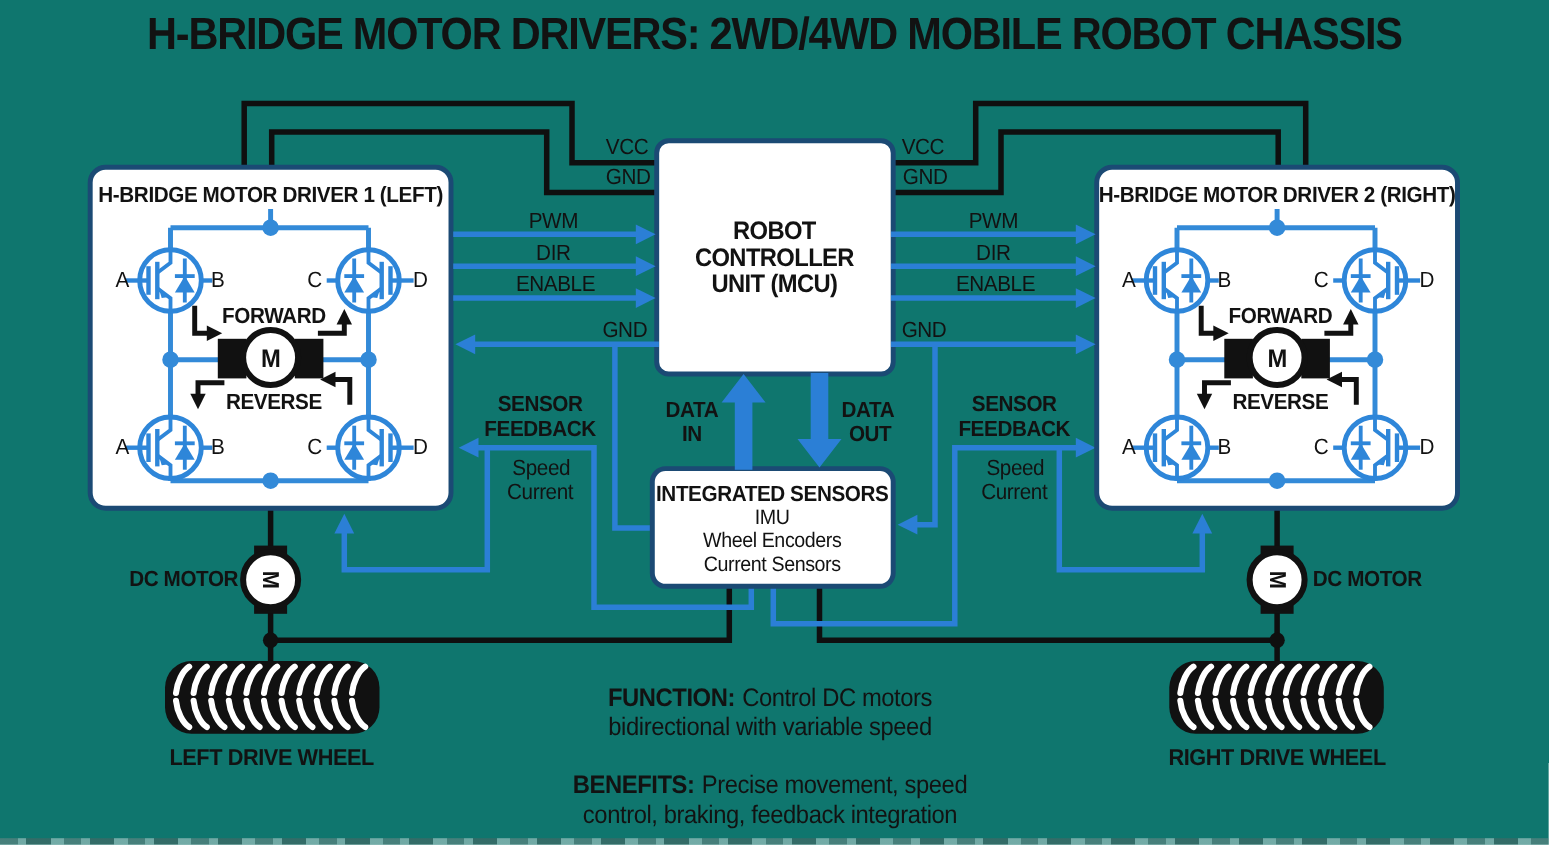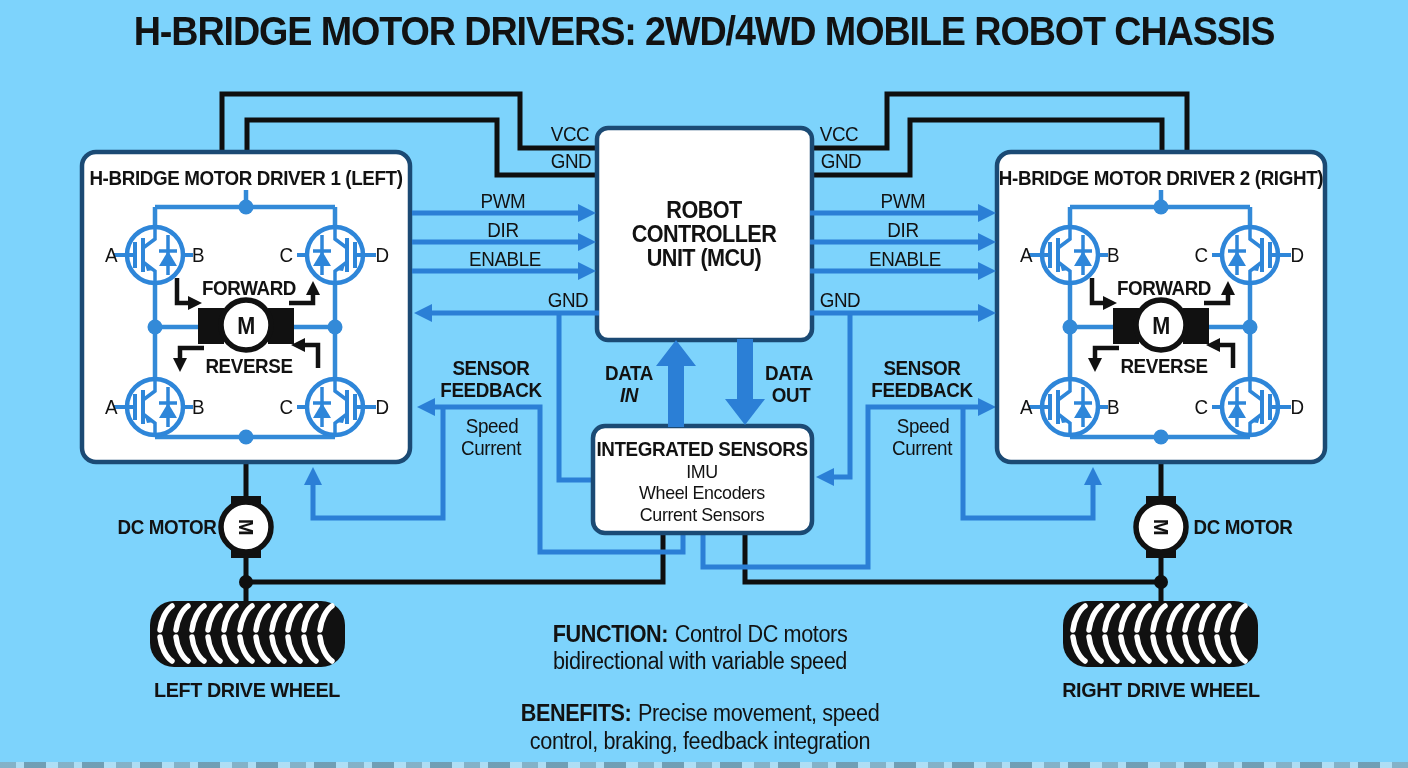--- a/index.html
+++ b/index.html
@@ -1,16 +1,16 @@
 <!DOCTYPE html>
 <html><head>
 <meta charset="utf-8">
 <style>
   html,body{margin:0;padding:0;background:#fff;}
-  #canvas{position:relative;width:1408px;height:768px;background:#7dd3fc;overflow:hidden;
+  #canvas{position:relative;width:1408px;height:768px;background:#0f766e;overflow:hidden;
           font-family:"Liberation Sans",sans-serif;}
   svg{position:absolute;left:0;top:0;}
   .lbl{position:absolute;transform:translate(-50%,-50%) scaleX(.94);white-space:nowrap;
        color:#121212;font:400 20px/1 "Liberation Sans",sans-serif;letter-spacing:-.4px;}
   .b{font-weight:700;}
   .s19{font-size:19px;}
   .s21{font-size:21px;}
   .s23{font-size:23px;}
   .mcu-line{font-size:23px;font-weight:700;letter-spacing:-.6px;}
   .page-title{font-size:41px;font-weight:700;letter-spacing:-1.2px;transform:translate(-50%,-50%) scaleX(.92);}
@@ -220,21 +220,21 @@
   <div class="lbl b" style="left:491px;top:368px;">SENSOR</div>
   <div class="lbl b" style="left:491px;top:390px;">FEEDBACK</div>
   <div class="lbl" style="left:492px;top:426px;">Speed</div>
   <div class="lbl" style="left:491px;top:448px;">Current</div>
   <div class="lbl b" style="left:922px;top:368px;">SENSOR</div>
   <div class="lbl b" style="left:922px;top:390px;">FEEDBACK</div>
   <div class="lbl" style="left:923px;top:426px;">Speed</div>
   <div class="lbl" style="left:922px;top:448px;">Current</div>
 
   <div class="lbl b" style="left:629px;top:373px;">DATA</div>
-  <div class="lbl b" style="left:629px;top:395px;font-style:italic;">IN</div>
+  <div class="lbl b" style="left:629px;top:395px;">IN</div>
   <div class="lbl b" style="left:789px;top:373px;">DATA</div>
   <div class="lbl b" style="left:791px;top:395px;">OUT</div>
 
   <div class="lbl b" style="left:702px;top:449px;">INTEGRATED SENSORS</div>
   <div class="lbl s19" style="left:702px;top:471px;">IMU</div>
   <div class="lbl s19" style="left:702px;top:492px;">Wheel Encoders</div>
   <div class="lbl s19" style="left:702px;top:514px;">Current Sensors</div>
 
   <div class="lbl b" style="left:167px;top:527px;">DC MOTOR</div>
   <div class="lbl b" style="left:1243px;top:527px;">DC MOTOR</div>

